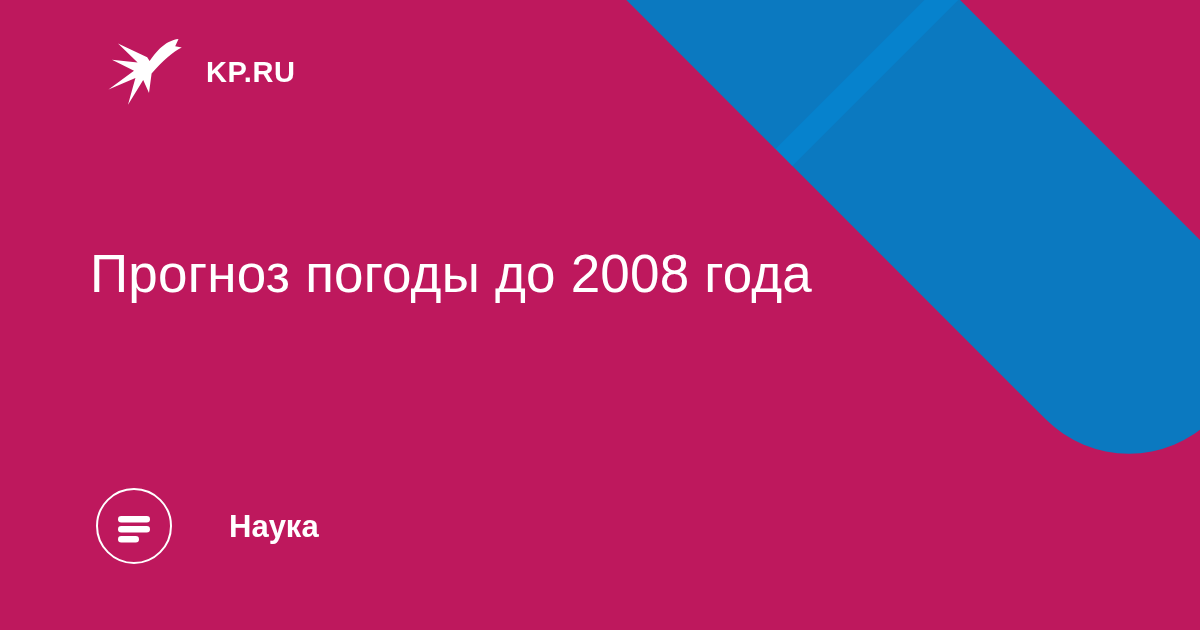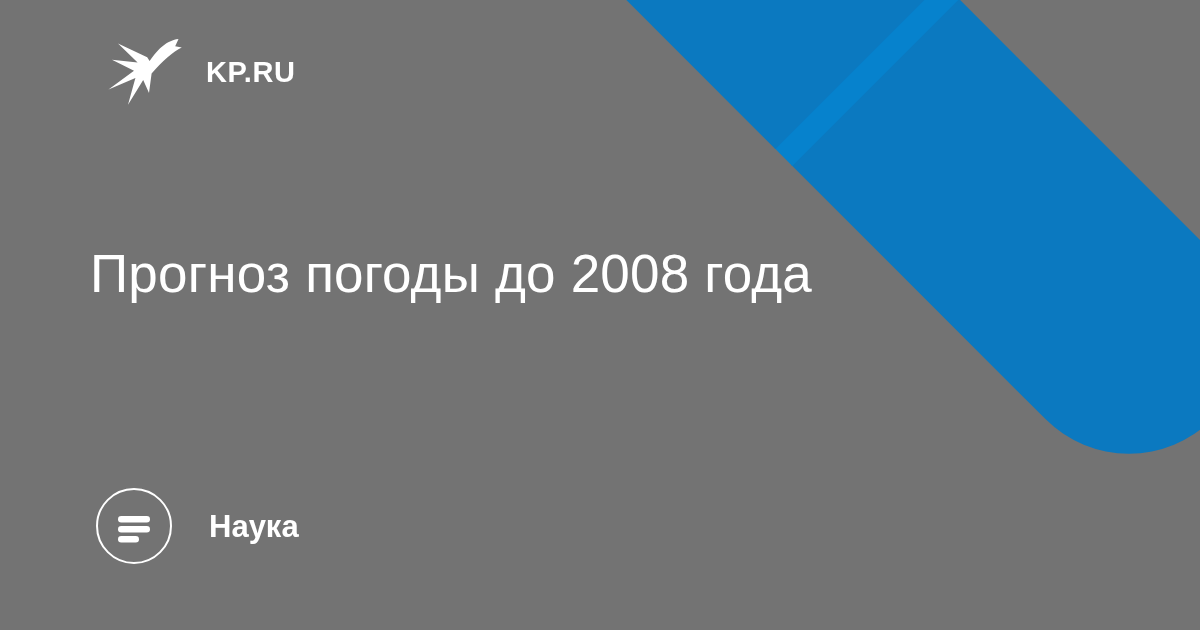--- a/index.html
+++ b/index.html
@@ -10,21 +10,21 @@
   }
   body {
     font-family: "Liberation Sans", "DejaVu Sans", sans-serif;
   }
 
   .card {
     position: relative;
     width: 1200px;
     height: 630px;
     overflow: hidden;
-    background: #737373;
+    background: #be185d;
   }
 
   
   .watermark {
     position: absolute;
     left: 0;
     top: 0;
     width: 1200px;
     height: 630px;
     pointer-events: none;
@@ -70,20 +70,21 @@
   }
 
   
   .rubric {
     position: absolute;
     left: 95px;
     top: 486px;
     display: flex;
     align-items: center;
     height: 80px;
+    gap: 20px;
   }
   .rubric-badge {
     width: 78px;
     height: 78px;
     flex: 0 0 auto;
     display: block;
   }
   .rubric-label {
     margin-left: 36px;
     color: #ffffff;

